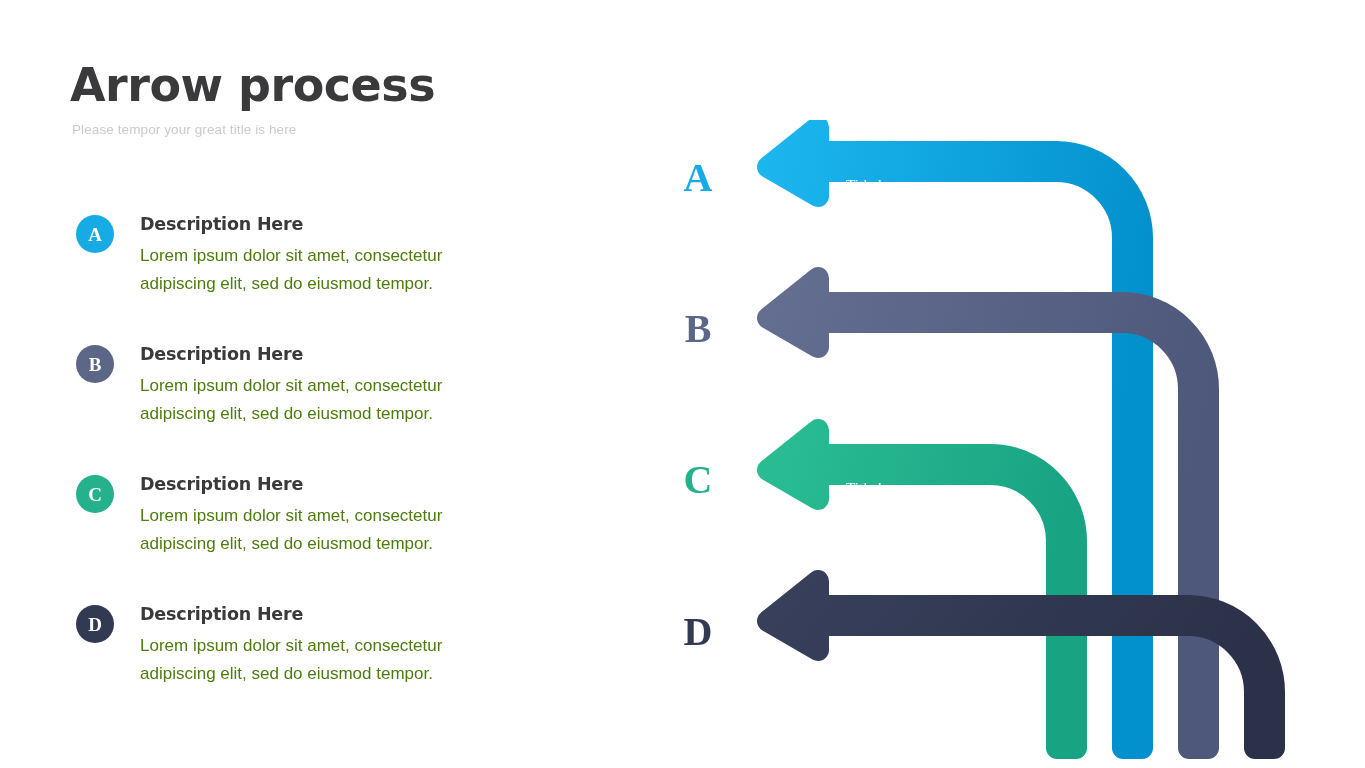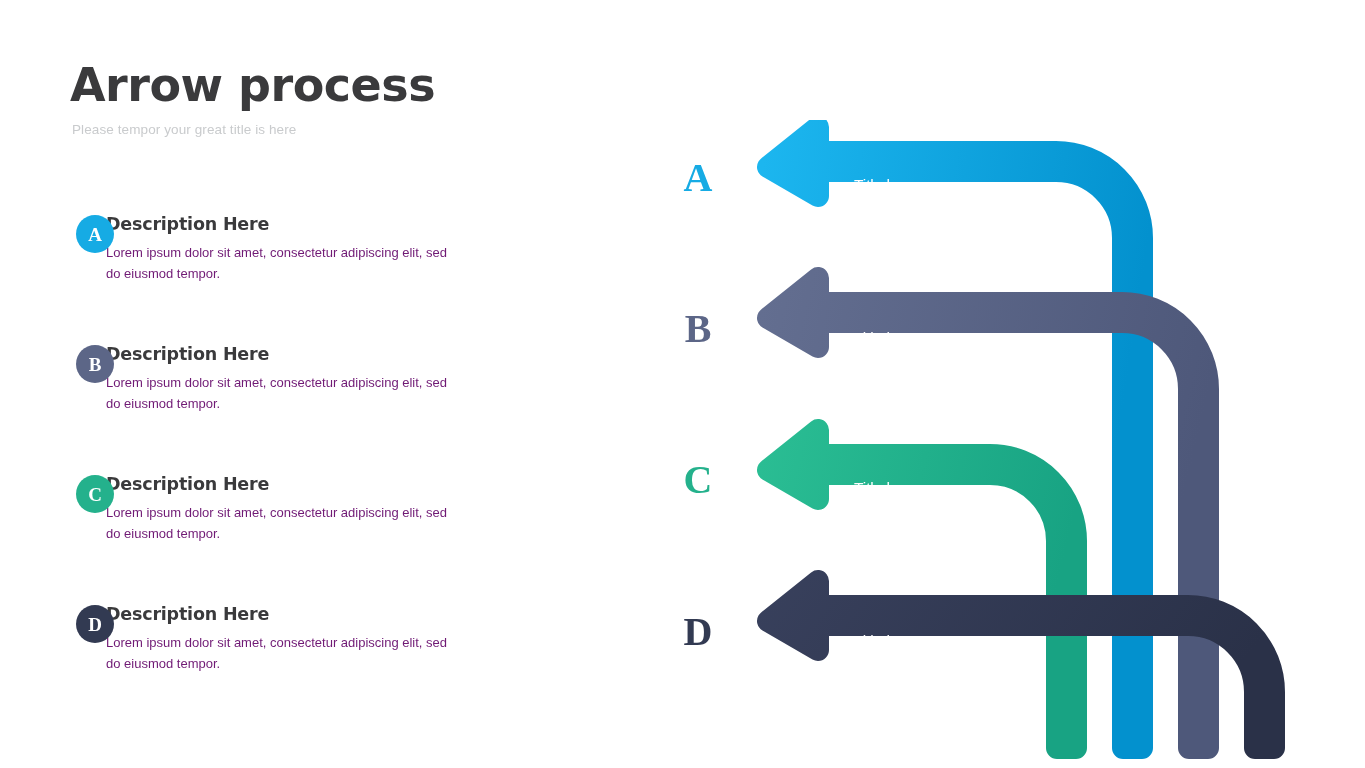--- a/index.html
+++ b/index.html
@@ -52,32 +52,32 @@
     border-radius: 50%;
     display: flex;
     align-items: center;
     justify-content: center;
     color: #ffffff;
     font-family: "Liberation Serif", serif;
     font-weight: bold;
     font-size: 19px;
     line-height: 1;
   }
-  .item-body { margin-left: 36px; }
+  .item-body { margin-left: 70px; }
   .item-title {
     font-size: 17.5px;
     font-weight: bold;
     color: #3a3a3c;
     margin: 0 0 8px 0;
     font-family: "DejaVu Sans", sans-serif;
     letter-spacing: -0.2px;
   }
   .item-desc {
-    font-size: 13px;
-    color: #701a75;
+    font-size: 17px;
+    color: #4d7c0f;
     line-height: 1.62;
     margin: 0;
     max-width: 352px;
     font-family: "Liberation Sans", sans-serif;
   }
 
   
   #diagram {
     position: absolute;
     left: 660px;
@@ -89,26 +89,25 @@
     position: absolute;
     font-family: "Liberation Serif", serif;
     font-weight: bold;
     font-size: 40px;
     line-height: 1;
     width: 60px;
     text-align: center;
   }
   .arrow-label {
     position: absolute;
-    font-family: Liberation Sans, sans-serif;
+    font-family: Liberation Serif, serif;
     font-size: 15.5px;
     color: #ffffff;
     white-space: nowrap;
     letter-spacing: -0.1px;
-    margin-left: 8px;
   }
 </style>
 </head>
 <body>
 
 <div id="slide">
 
   <div class="header">
     <h1 class="title">Arrow process</h1>
     <p class="subtitle">Please tempor your great title is here</p>

